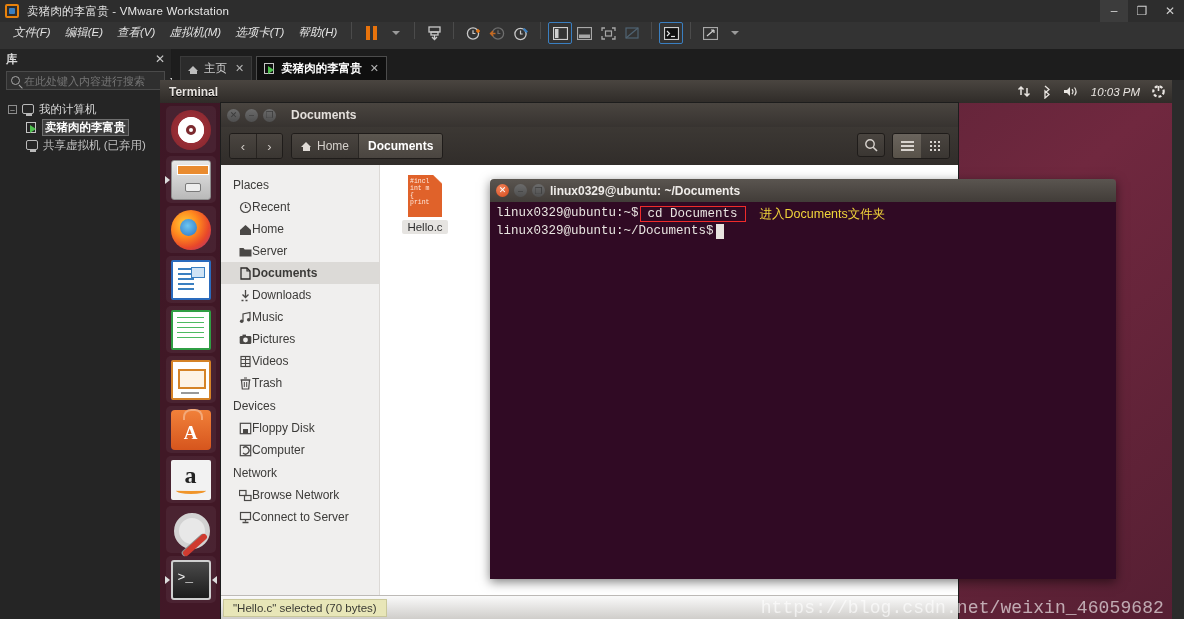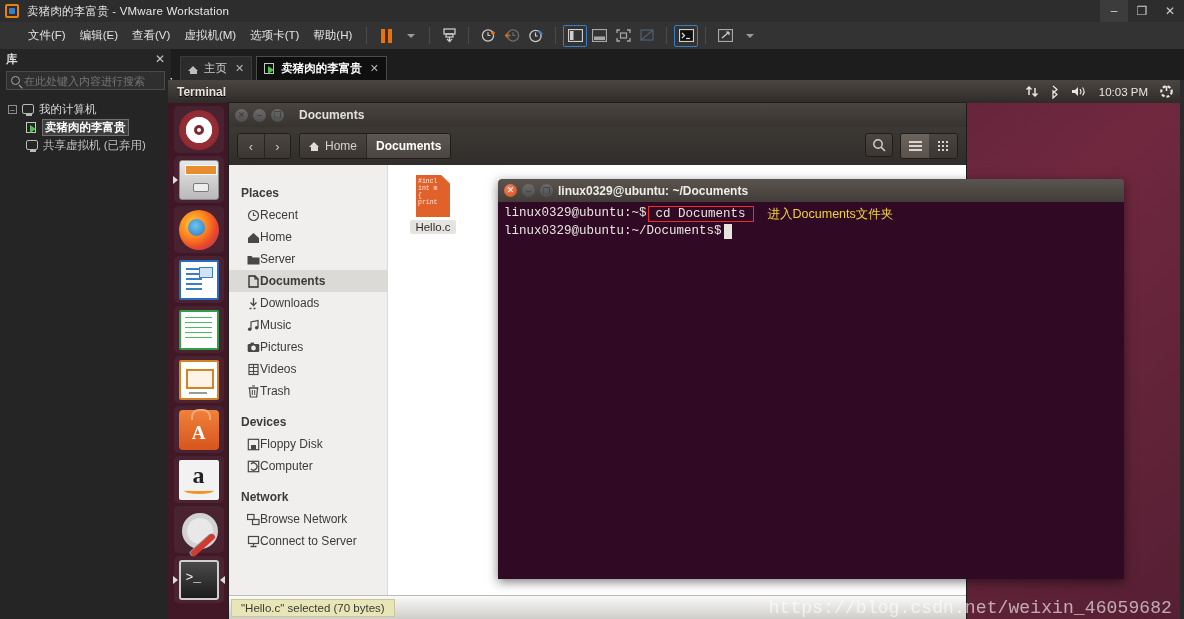--- a/index.html
+++ b/index.html
@@ -29,21 +29,21 @@
   .vm-winbtns { position: absolute; right: 0; top: 0; height: 22px; display: flex; }
   .vm-winbtn {
     width: 28px; height: 22px; display: flex; align-items: center; justify-content: center;
     color: #cfcfcf; font-size: 12px; line-height: 1;
   }
   .vm-winbtn.active { background: #3c3c3c; }
 
   
   .vm-menubar {
     position: absolute; left: 0; top: 22px; width: 1184px; height: 27px;
-    background: #333333; display: flex; align-items: center; padding-left: 21px;
+    background: #333333; display: flex; padding-left: 6px; font-style: italic;
   }
   .vm-menu-item { color: #e2e2e2; font-size: 11.5px; padding: 3px 7px; white-space: nowrap; }
   .vm-sep { width: 1px; height: 17px; background: #4b4b4b; margin: 0 7px; }
 
   .tb-btn { width: 24px; height: 22px; display: flex; align-items: center; justify-content: center; position: relative; }
   .tb-btn.framed { border: 1px solid #3a7fc1; border-radius: 2px; }
   .tb-caret { width: 0; height: 0; border-left: 4px solid transparent; border-right: 4px solid transparent;
               border-top: 4px solid #9a9a9a; margin-left: 2px; }
   .pause-ic { display: flex; gap: 3px; }
   .pause-ic i { display: block; width: 4px; height: 14px; background: #e8730c; }
@@ -94,36 +94,36 @@
   }
   .tab.active { background: #0f0f0f; color: #ffffff; font-weight: bold; border-color: #4c4c4c; }
   .tab-close { color: #b4b4b4; font-size: 11px; margin-left: 3px; }
   .home-ic { width: 11px; height: 10px; position: relative; flex: 0 0 auto; }
   .home-ic::before { content:""; position:absolute; left:0; top:2px; width:0; height:0;
      border-left:5.5px solid transparent; border-right:5.5px solid transparent; border-bottom:5px solid #bdbdbd; }
   .home-ic::after { content:""; position:absolute; left:2px; top:6px; width:7px; height:4px; background:#bdbdbd; }
 
   
   .guest {
-    position: absolute; left: 168px; top: 80px; width: 1012px; height: 539px;
+    position: absolute; left: 160px; top: 80px; width: 1012px; height: 539px;
     background: #0369a1; overflow: hidden;
   }
   .guest-bg {
     position:absolute; left:0; top:0; width:1012px; height:539px;
     background: linear-gradient(140deg,#4a1f31 0%, #5a2236 35%, #70283f 62%, #561f33 100%);
   }
 
   
   .unity-panel {
     position: absolute; left: 0; top: 0; width: 1012px; height: 23px;
     background: linear-gradient(180deg,#4a4540 0%, #3b3733 55%, #2f2b28 100%);
     display: flex; align-items: center; color: #e7e3df; font-size: 12px;
   }
   .unity-app-title { margin-left: 9px; font-weight: bold; text-shadow: 0 1px 0 #000; }
-  .unity-right { position: absolute; right: 6px; top: 0; height: 23px; display: flex; align-items: center; gap: 11px; }
+  .unity-right { position: absolute; right: 6px; top: 0; height: 23px; display: flex; align-items: center; gap: 11px; font-style: italic; }
   .unity-right span { color: #e9e5e1; font-size: 11.5px; }
 
   
   .launcher {
     position: absolute; left: 0; top: 23px; width: 62px; height: 516px;
     background: rgba(60,22,35,0.82); border-right: 1px solid #2e1019;
   }
   .launcher-item {
     width: 50px; height: 47px; margin: 3px auto 2px auto; border-radius: 5px;
     display: flex; align-items: center; justify-content: center; position: relative;
@@ -208,21 +208,21 @@
   .tb-pair > div { width:28px;height:24px;display:flex;align-items:center;justify-content:center;
      background: linear-gradient(180deg,#4a4540,#3a3632);}
   .tb-pair > div.on { background: linear-gradient(180deg,#6a645d,#585249); }
   .hamb { width:13px;height:10px;background:repeating-linear-gradient(#d8d3ce 0 2px, transparent 2px 4px);}
   .grid9 { width:12px;height:12px;
     background-image: radial-gradient(#d8d3ce 45%, transparent 46%);
     background-size: 4px 4px; }
 
   .nt-body { display:flex; height: 430px; }
   .nt-side { width: 159px; background: #f0efee; border-right: 1px solid #dcd9d6; padding-top: 8px; }
-  .side-head { font-size:12px; font-weight:bold; color:#3c3b39; padding: 5px 0 4px 12px; margin-top: 8px; }
+  .side-head { font-size:12px; font-weight:normal; color:#3c3b39; padding: 5px 0 4px 12px; }
   .side-item { height: 22px; display:flex; align-items:center; padding-left:18px;
     font-size:12px; color:#3c3b39; }
   .side-item.active { background:#dcdad7; font-weight:bold; }
   .si-ic { width:13px; height:13px; display:flex;align-items:center;justify-content:center; font-size:11px; color:#4a4846; flex:0 0 auto;}
 
   .nt-main { flex:1; background:#ffffff; position: relative; padding: 10px 0 0 12px; }
   .file-item { width: 66px; display:flex; flex-direction:column; align-items:center; gap:3px; }
   .file-thumb { width: 34px; height: 42px; background:#e0622a; position:relative;
       font-family:"Liberation Mono", monospace; font-size:6.5px; color:#ffe9dd; padding:3px 2px; line-height:7px;
       clip-path: polygon(0 0, 74% 0, 100% 20%, 100% 100%, 0 100%); }

